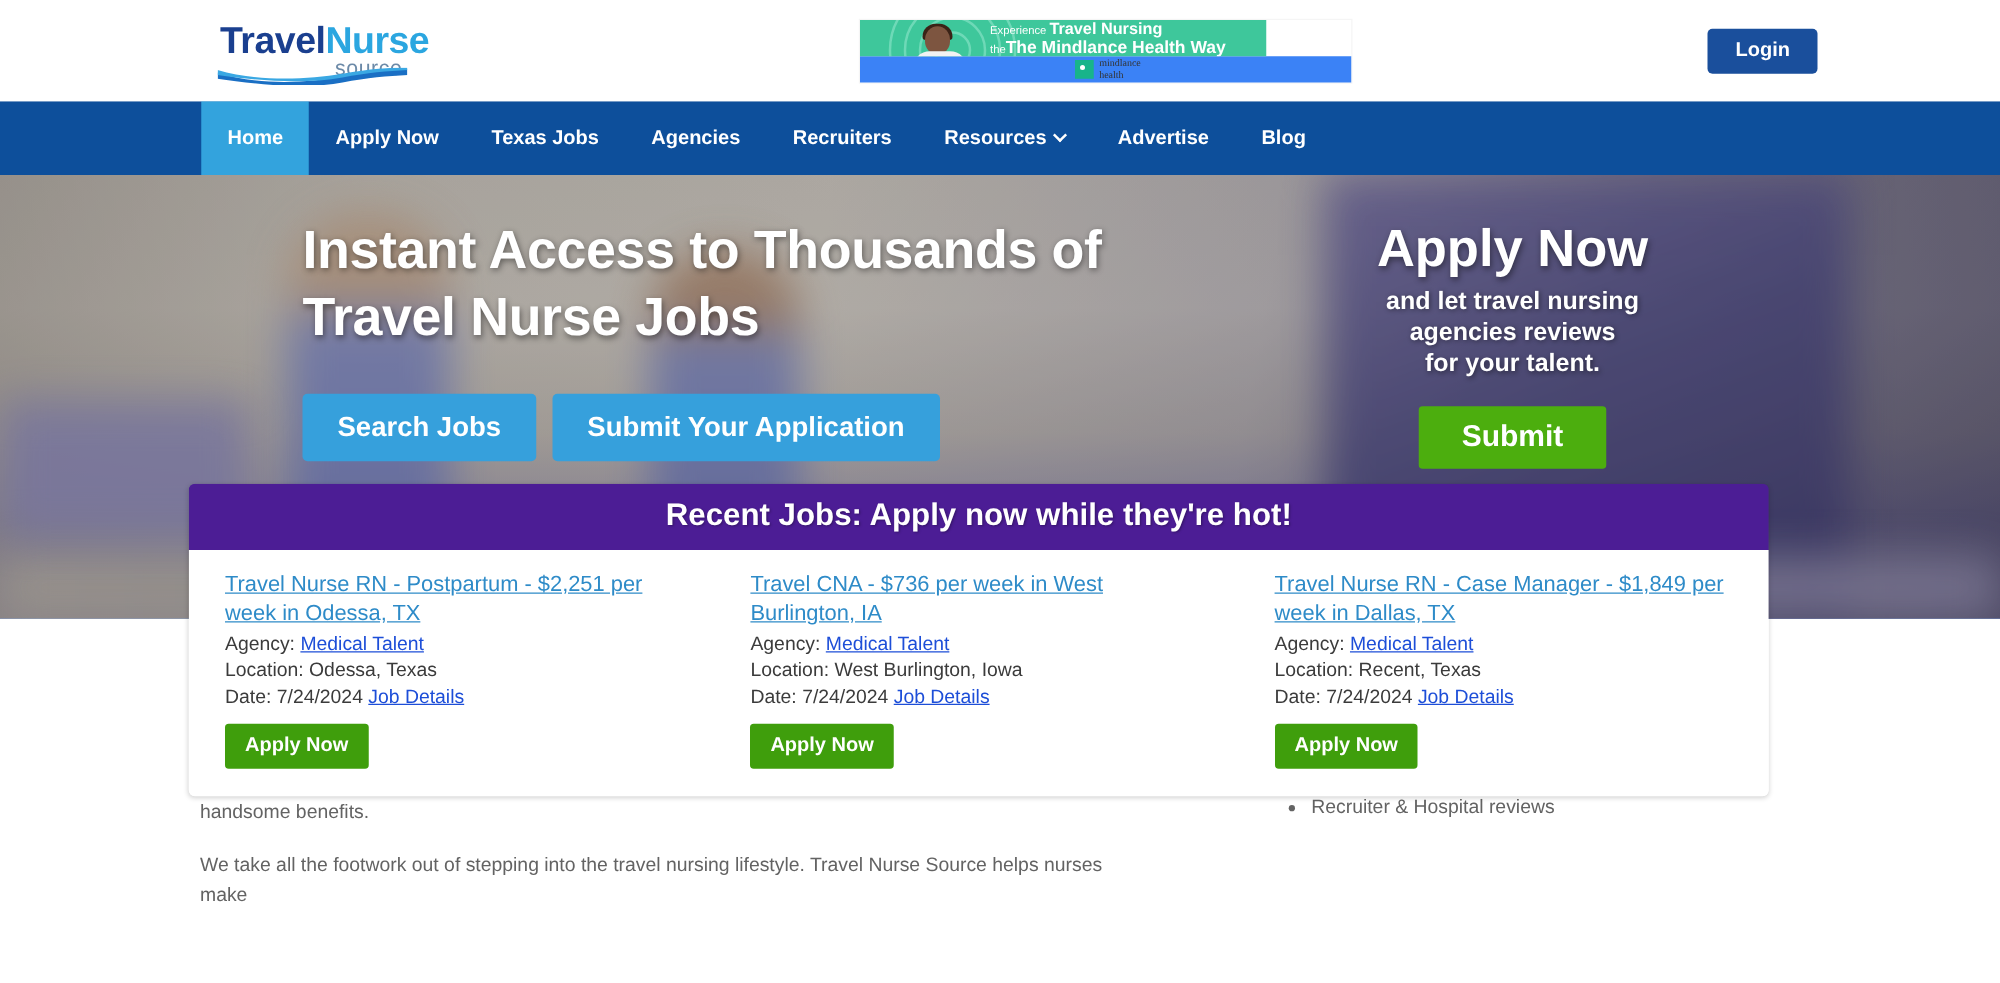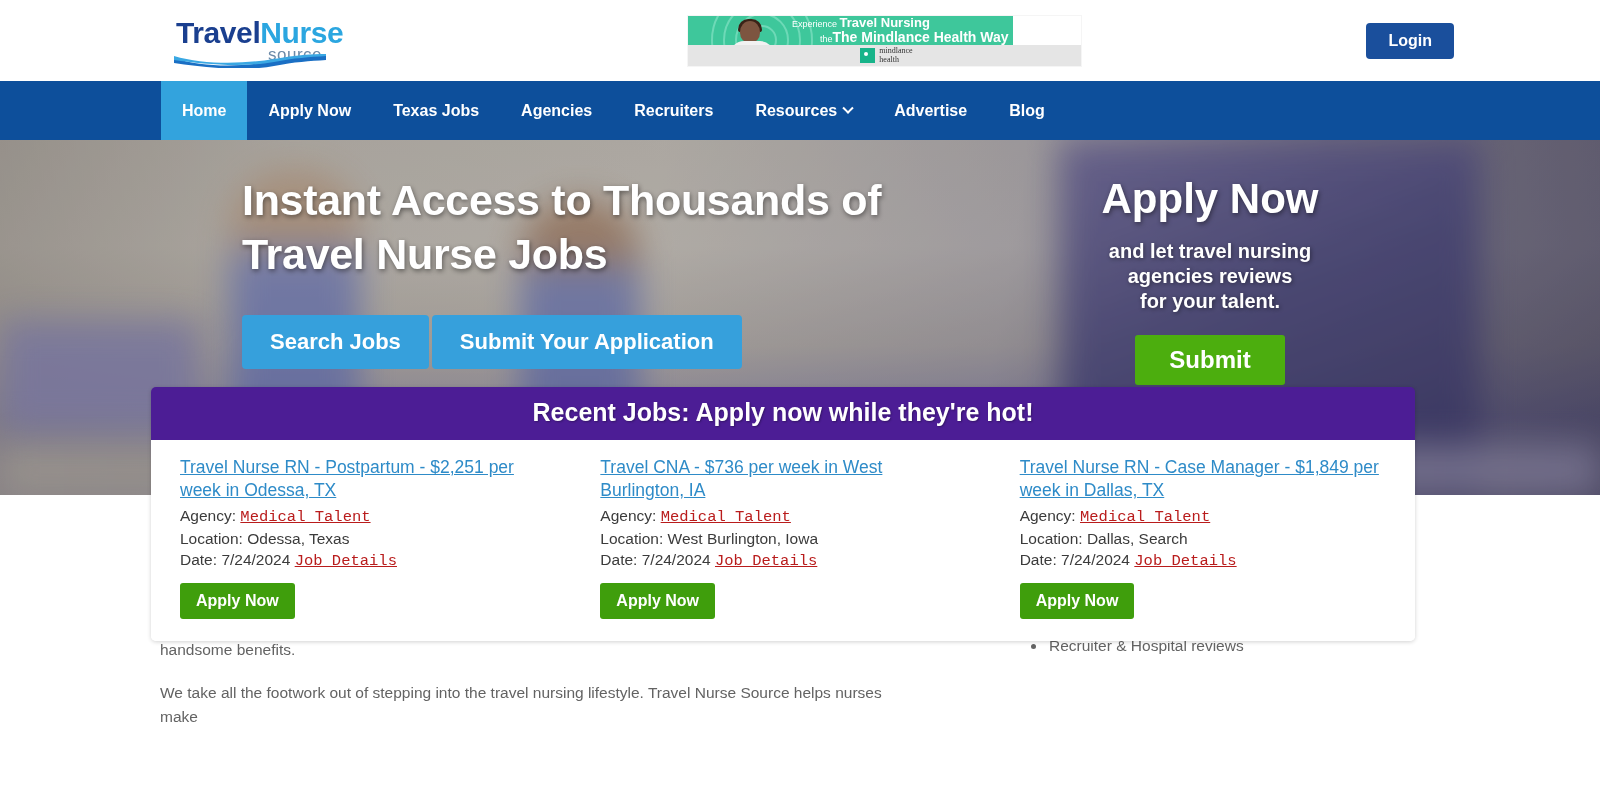--- a/index.html
+++ b/index.html
@@ -105,25 +105,25 @@
   }
   .ad-text {
     position: relative;
     z-index: 3;
     margin-left: 104px;
     color: #ffffff;
     line-height: 1.02;
   }
   .ad-l1 { font-size: 9px; font-weight: 400; }
   .ad-l1 b { font-size: 13px; font-weight: 700; }
-  .ad-l2 { font-size: 9px; font-weight: 400; margin-top: 1px; margin-left: 28px; }
+  .ad-l2 { font-size: 9px; font-weight: 400; margin-top: 1px; }
   .ad-l2 b { font-size: 14px; font-weight: 700; }
   .ad-logo {
     flex: 1;
-    background: #e5e5e5;
+    background: #3b82f6;
     display: flex;
     align-items: center;
     justify-content: center;
     gap: 4px;
     padding-left: 4px;
   }
   .ad-logo-mark {
     width: 15px; height: 15px;
     background: #18b48a;
     position: relative;
@@ -231,21 +231,21 @@
   }
   .hero-left { width: 820px; padding-left: 82px; }
   .hero-h1 {
     color: #ffffff;
     font-size: 43px;
     font-weight: 700;
     line-height: 54px;
     text-shadow: 1px 2px 5px rgba(0,0,0,0.45);
     letter-spacing: -0.3px;
   }
-  .hero-btns { display: flex; gap: 3px; margin-top: 34px; }
+  .hero-btns { display: flex; gap: 13px; margin-top: 34px; }
   .hero-btn {
     background: #36a0dc;
     color: #ffffff;
     font-size: 22px;
     font-weight: 700;
     padding: 14px 28px;
     border: none;
     border-radius: 4px;
     cursor: pointer;
     font-family: "Liberation Sans", sans-serif;
@@ -260,21 +260,21 @@
     font-size: 42px;
     font-weight: 700;
     line-height: 46px;
     text-shadow: 1px 2px 5px rgba(0,0,0,0.45);
   }
   .hero-sub {
     color: #ffffff;
     font-size: 20px;
     font-weight: 700;
     line-height: 25px;
-    margin-top: 17px;
+    margin-top: 7px;
     text-shadow: 1px 1px 4px rgba(0,0,0,0.45);
   }
   .apply-btn {
     margin-top: 21px;
     background: #4cae0e;
     color: #ffffff;
     font-size: 24px;
     font-weight: 700;
     padding: 11px 34px;
     border: none;
@@ -321,24 +321,23 @@
     cursor: pointer;
     display: inline-block;
     margin-bottom: 3px;
   }
   .job-meta {
     font-size: 15.5px;
     color: #3b3b3b;
     line-height: 21px;
   }
   .job-link {
-    color: #b91c1c;
+    color: #1d4ed8;
     text-decoration: underline;
     cursor: pointer;
-    font-family: Liberation Mono, monospace;
   }
   .job-apply {
     margin-top: 11px;
     background: #3f9e0c;
     color: #ffffff;
     font-size: 16px;
     font-weight: 700;
     padding: 9px 16px;
     border: none;
     border-radius: 3px;
@@ -541,21 +540,21 @@
     </div>
 
     <div class="job-card">
       <a class="job-title">Travel Nurse RN - Case Manager - $1,849 per week in Dallas, TX</a>
       <div class="job-meta">
         <span>Agency:</span>
         <span class="job-link">Medical Talent</span>
       </div>
       <div class="job-meta">
         <span>Location:</span>
-        <span>Dallas, Search</span>
+        <span>Recent, Texas</span>
       </div>
       <div class="job-meta">
         <span>Date:</span>
         <span>7/24/2024</span>
         <span class="job-link">Job Details</span>
       </div>
       <button class="job-apply">Apply Now</button>
     </div>
 
   </div>

